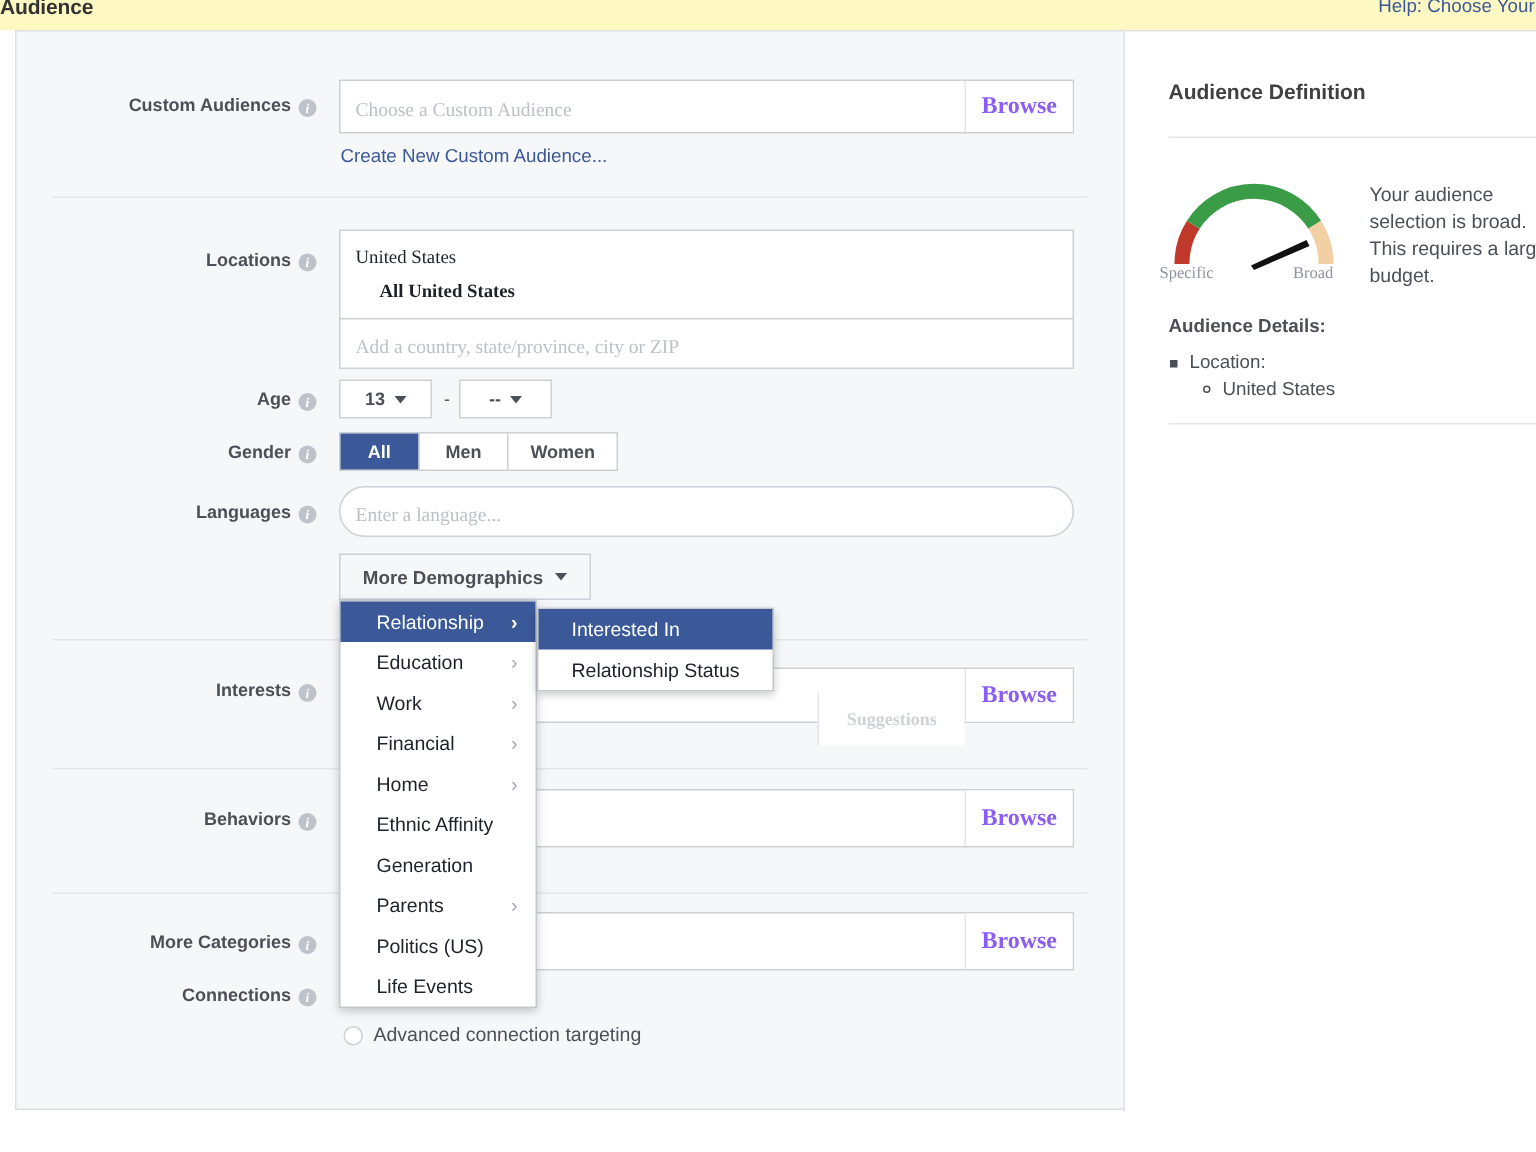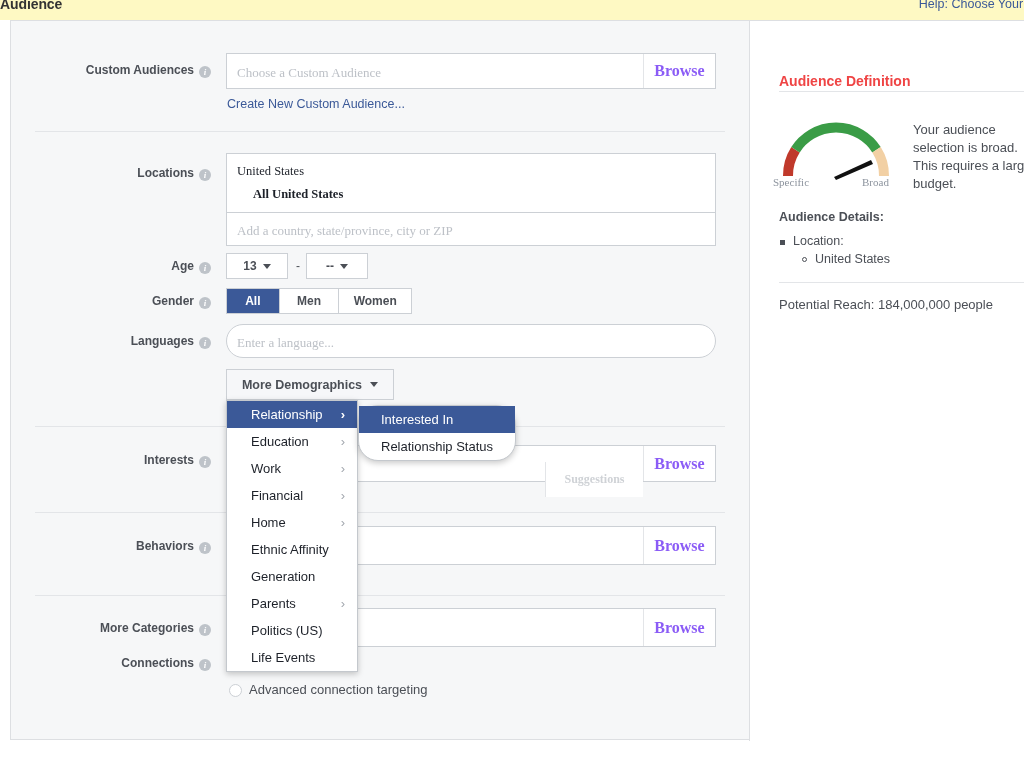--- a/index.html
+++ b/index.html
@@ -300,24 +300,24 @@
     border: 1px solid #c4c8cd;
     box-shadow: 0 2px 6px rgba(0,0,0,0.22);
     z-index: 60;
     box-sizing: border-box;
   }
   .submenu .menu-item { padding-left: 22px; }
 
   
   .side-title {
     position: absolute;
-    left: 29px; top: 52px;
+    left: 29px; top: 32px;
     font-size: 14px;
     font-weight: bold;
-    color: #ef4444;
+    color: #404040;
   }
   .side-rule {
     position: absolute;
     left: 29px;
     width: 248px;
     height: 1px;
     background: #e3e5e8;
   }
   .gauge-wrap {
     position: absolute;
@@ -410,21 +410,20 @@
         <div class="gauge-label" style="left:86px; top:60px;">Broad</div>
       </div>
 
       <div class="side-text">Your audience selection is broad. This requires a large budget.</div>
 
       <div class="details-title">Audience Details:</div>
       <div class="bullet-l1" style="top:213px;">Location:</div>
       <div class="bullet-l2" style="top:231px;">United States</div>
 
       <div class="side-rule" style="top:261px;"></div>
-      <div class="reach">Potential Reach: 184,000,000 people</div>
     </div>
 
     <div class="form-area">
 
       <div class="label" style="left:0; top:42px; width:200px;">
         <span>Custom Audiences</span><span class="info-icon">i</span>
       </div>
       <div class="field" style="left:215px; top:32px; width:490px; height:36px;">
         <div class="ph" style="top:11px;">Choose a Custom Audience</div>
         <div class="browse-btn" style="right:0; width:72px;">Browse</div>
@@ -544,21 +543,21 @@
           <span class="arrow">›</span>
         </div>
         <div class="menu-item">
           <span>Politics (US)</span>
         </div>
         <div class="menu-item">
           <span>Life Events</span>
         </div>
       </div>
 
-      <div class="submenu" style="left:347px; top:384px; width:158px;border-radius:20px;">
+      <div class="submenu" style="left:347px; top:384px; width:158px;">
         <div class="menu-item selected">
           <span>Interested In</span>
         </div>
         <div class="menu-item">
           <span>Relationship Status</span>
         </div>
       </div>
 
     </div>
   </div>

